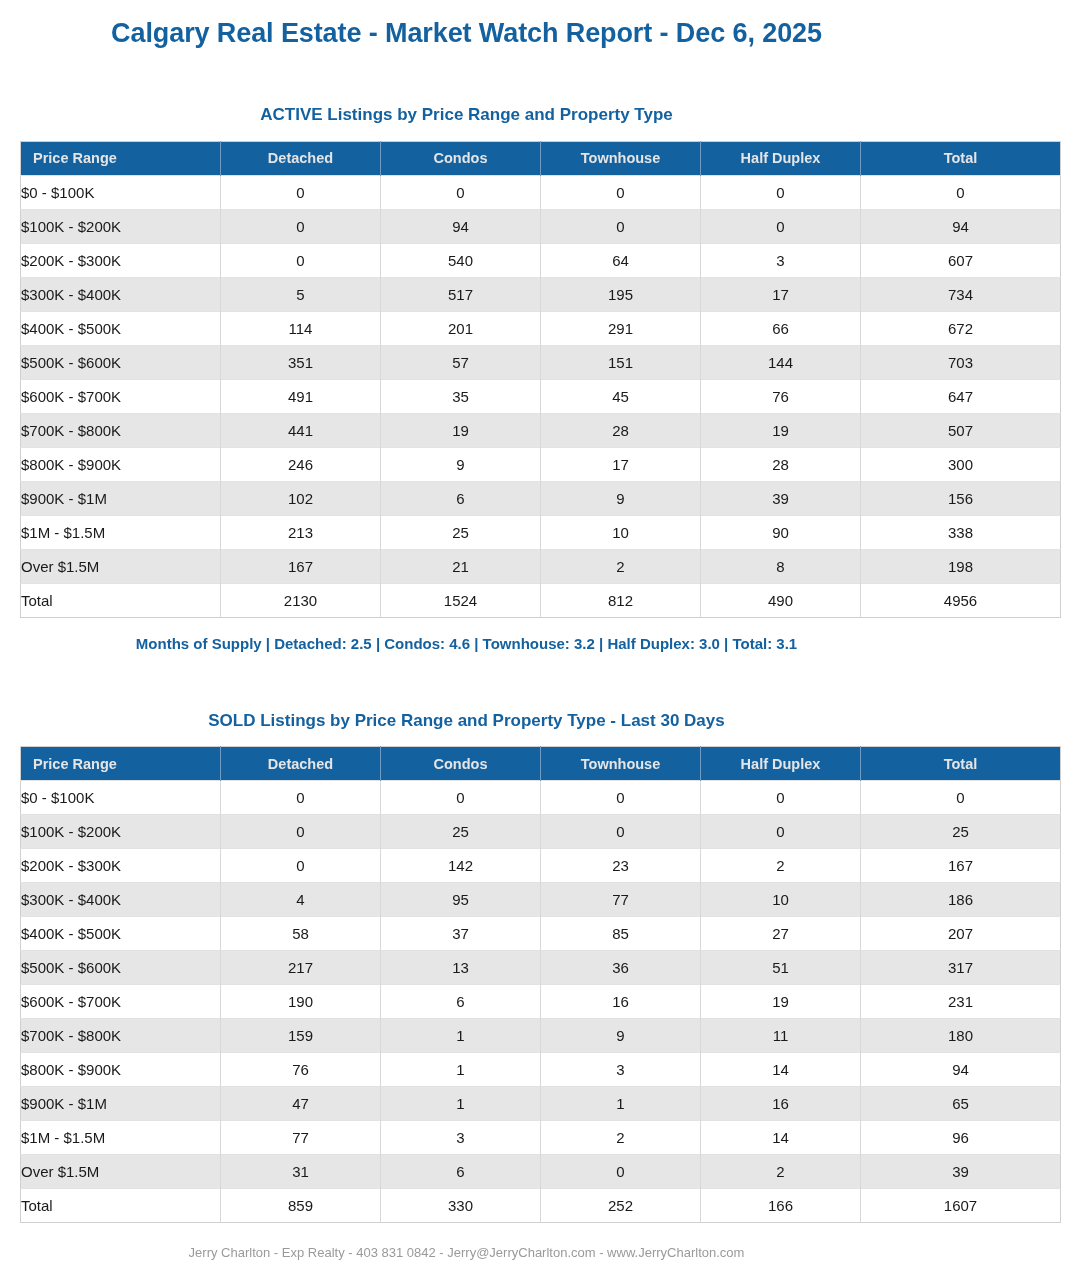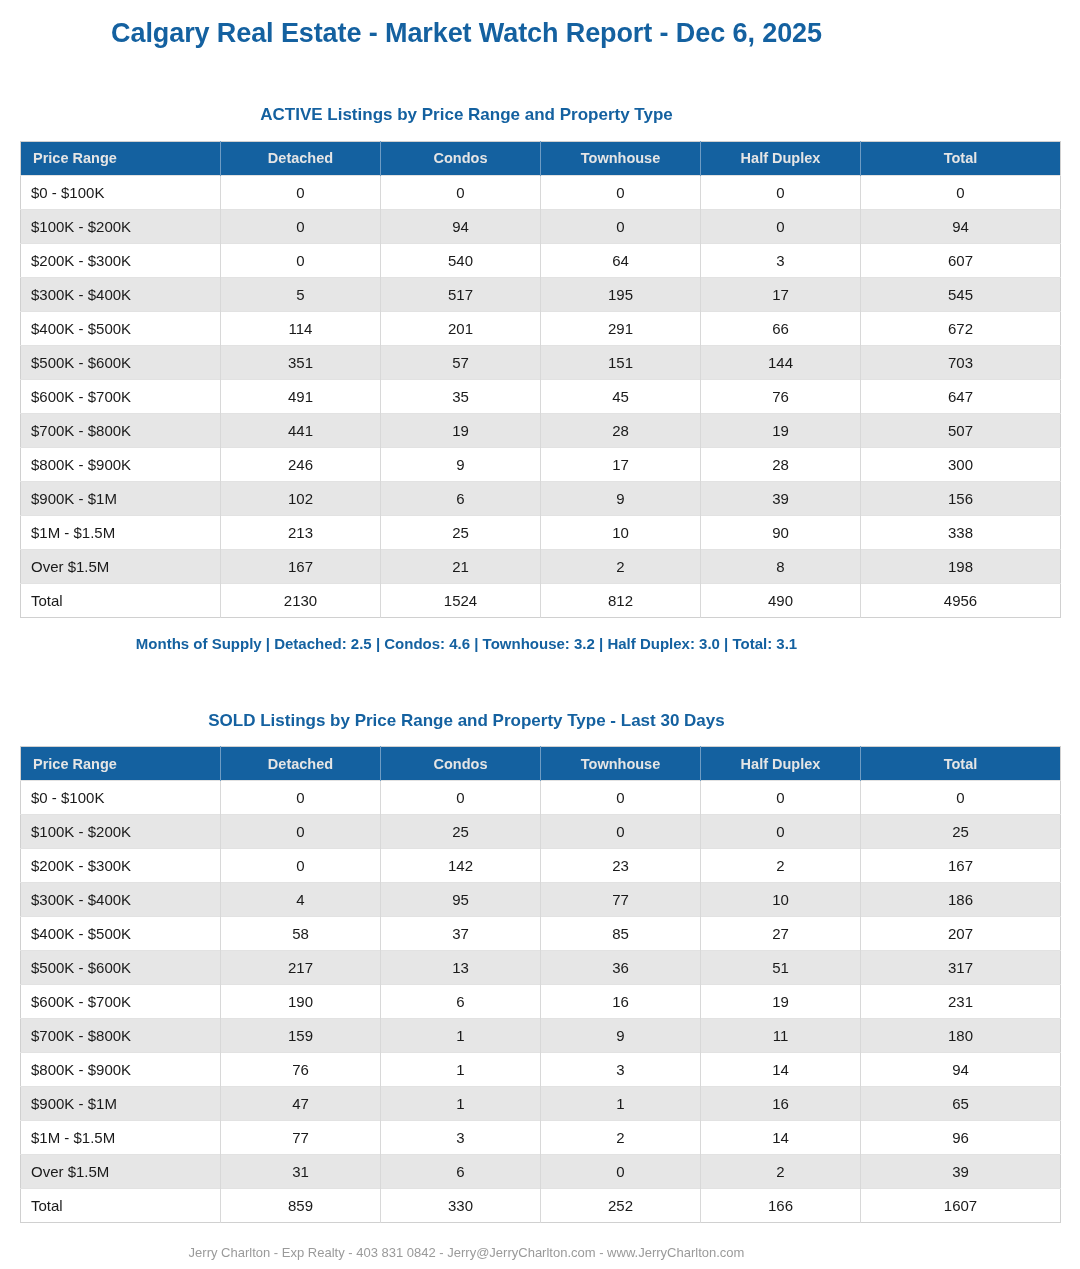--- a/index.html
+++ b/index.html
@@ -80,21 +80,21 @@
     text-align: center;
     border-right: 1px solid #d8d8d8;
     border-top: 1px solid #e2e2e2;
     box-sizing: border-box;
     vertical-align: middle;
     font-weight: normal;
   }
   table.data-table tbody td:last-child { border-right: none; }
   table.data-table tbody td.col-label {
     text-align: left;
-    padding-left: 10px;
+    padding-left: 0;
   }
   table.data-table tbody tr.alt td {
     background: #e6e6e6;
   }
   table.data-table tbody tr.total-row td {
     background: #ffffff;
   }
 
   col.c-label { width: 200px; }
   col.c-num   { width: 160px; }
@@ -174,21 +174,21 @@
             <td>64</td>
             <td>3</td>
             <td>607</td>
           </tr>
           <tr class="alt">
             <td class="col-label">$300K - $400K</td>
             <td>5</td>
             <td>517</td>
             <td>195</td>
             <td>17</td>
-            <td>545</td>
+            <td>734</td>
           </tr>
           <tr>
             <td class="col-label">$400K - $500K</td>
             <td>114</td>
             <td>201</td>
             <td>291</td>
             <td>66</td>
             <td>672</td>
           </tr>
           <tr class="alt">

